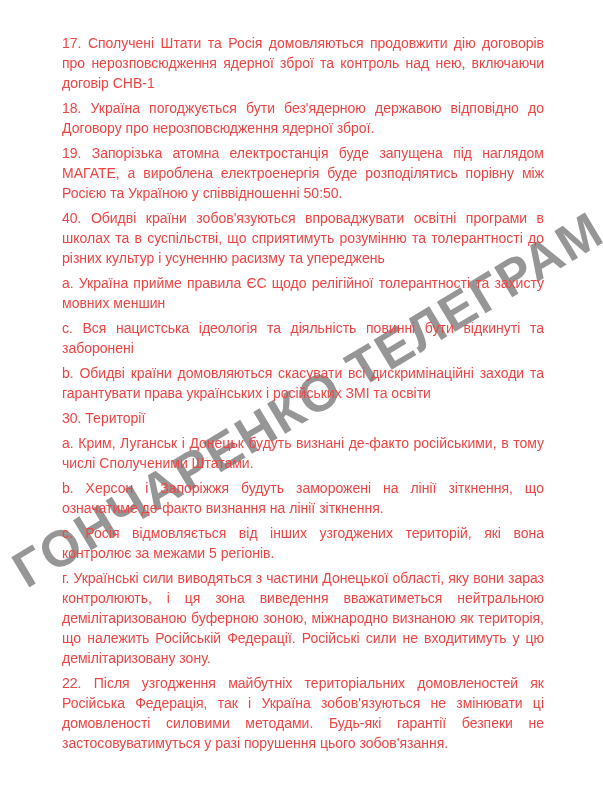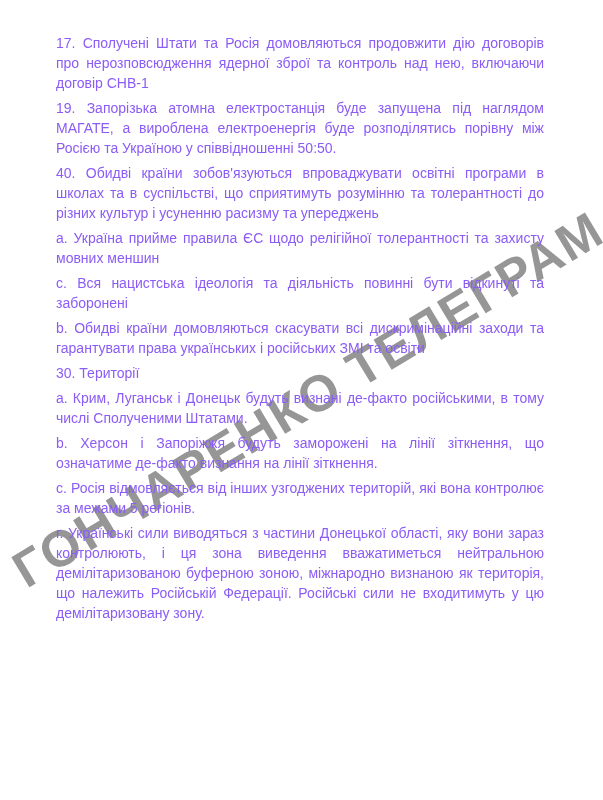--- a/index.html
+++ b/index.html
@@ -33,41 +33,43 @@
     user-select: none;
   }
   .content {
     position: absolute;
     left: 50px;
     top: 33px;
     width: 494px;
     z-index: 2;
   }
   .content p {
-    margin: 0 0 5px 6px;
+    margin: 0 0 5px 12px;
     font-size: 14px;
     line-height: 20px;
-    color: #8b5cf6;
+    color: #ef4444;
     text-align: justify;
   }
 </style>
 </head>
 <body>
 
 <div class="page">
 
   <div class="watermark">ГОНЧАРЕНКО ТЕЛЕГРАМ</div>
 
   <div class="content">
     <p>17. Сполучені Штати та Росія домовляються продовжити дію договорів про нерозповсюдження ядерної зброї та контроль над нею, включаючи договір СНВ-1</p>
+    <p>18. Україна погоджується бути без'ядерною державою відповідно до Договору про нерозповсюдження ядерної зброї.</p>
     <p>19. Запорізька атомна електростанція буде запущена під наглядом МАГАТЕ, а вироблена електроенергія буде розподілятись порівну між Росією та Україною у співвідношенні 50:50.</p>
     <p>40. Обидві країни зобов'язуються впроваджувати освітні програми в школах та в суспільстві, що сприятимуть розумінню та толерантності до різних культур і усуненню расизму та упереджень</p>
     <p>a. Україна прийме правила ЄС щодо релігійної толерантності та захисту мовних меншин</p>
     <p>c. Вся нацистська ідеологія та діяльність повинні бути відкинуті та заборонені</p>
     <p>b. Обидві країни домовляються скасувати всі дискримінаційні заходи та гарантувати права українських і російських ЗМІ та освіти</p>
     <p>30. Території</p>
     <p>a. Крим, Луганськ і Донецьк будуть визнані де-факто російськими, в тому числі Сполученими Штатами.</p>
     <p>b. Херсон і Запоріжжя будуть заморожені на лінії зіткнення, що означатиме де-факто визнання на лінії зіткнення.</p>
     <p>c. Росія відмовляється від інших узгоджених територій, які вона контролює за межами 5 регіонів.</p>
     <p>г. Українські сили виводяться з частини Донецької області, яку вони зараз контролюють, і ця зона виведення вважатиметься нейтральною демілітаризованою буферною зоною, міжнародно визнаною як територія, що належить Російській Федерації. Російські сили не входитимуть у цю демілітаризовану зону.</p>
+    <p>22. Після узгодження майбутніх територіальних домовленостей як Російська Федерація, так і Україна зобов'язуються не змінювати ці домовленості силовими методами. Будь-які гарантії безпеки не застосовуватимуться у разі порушення цього зобов'язання.</p>
   </div>
 
 </div>
 
 </body></html>

